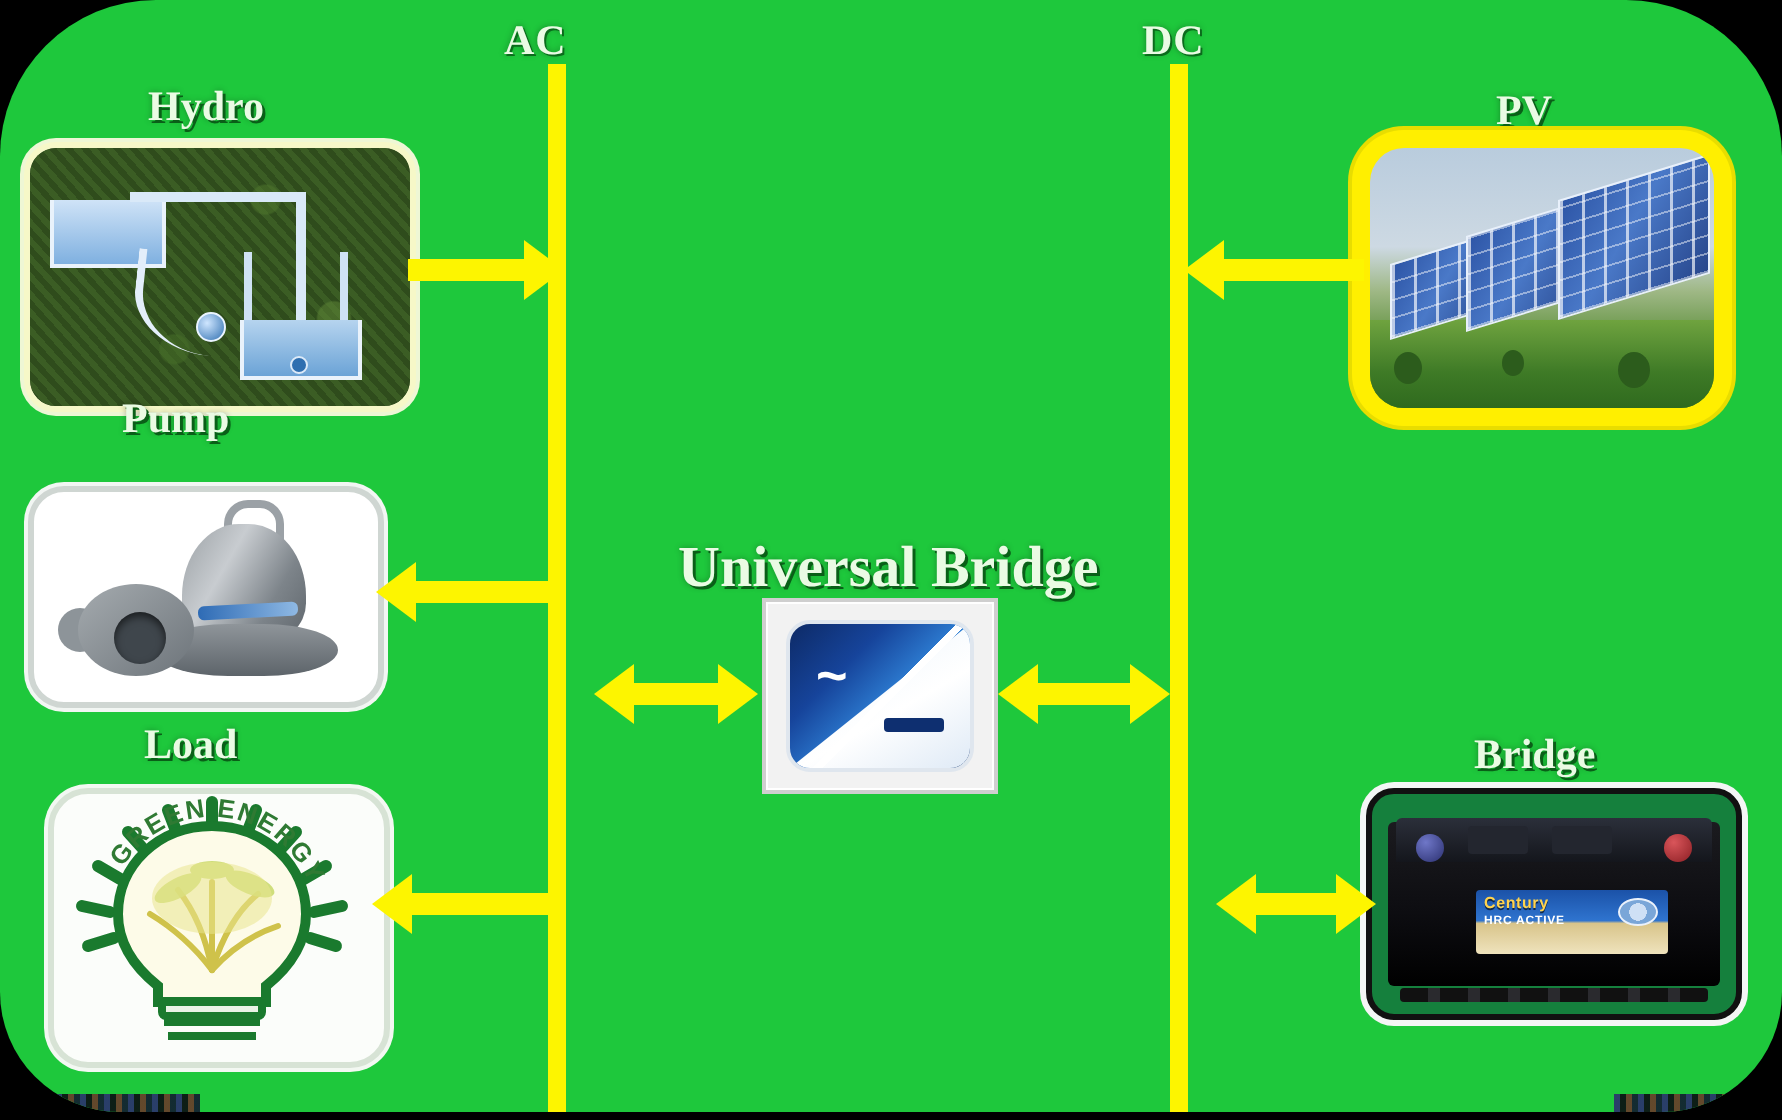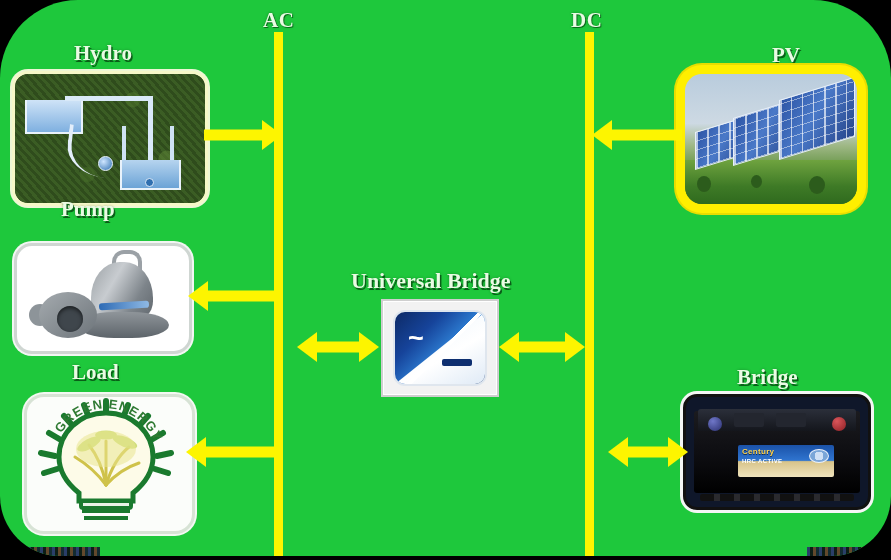--- a/index.html
+++ b/index.html
@@ -59,38 +59,38 @@
   
   .bus-label {
     position: absolute;
     color: #eafbe4;
     font-weight: bold;
     font-size: 21px;
     letter-spacing: .5px;
     text-shadow: 1px 1px 0 #0b6b1c, 0 0 3px rgba(0,0,0,.35);
     white-space: nowrap;
   }
-  #label-ac { left: 263px; top: 8px; }
+  #label-ac { left: 252px; top: 8px; }
   #label-dc { left: 571px; top: 8px; }
 
   
   .caption {
     position: absolute;
     color: #eafbe4;
     font-weight: bold;
     font-size: 21px;
     text-shadow: 1.5px 1.5px 0 #0a5f18, 0 0 3px rgba(0,0,0,.3);
     white-space: nowrap;
   }
   #cap-hydro   { left: 74px;  top: 41px; }
   #cap-pump    { left: 61px;  top: 197px; text-align: center; }
   #cap-load    { left: 72px;  top: 360px; }
-  #cap-pv      { left: 772px; top: 43px; }
+  #cap-pv      { left: 748px; top: 43px; }
   #cap-battery { left: 737px; top: 365px; }
-  #cap-bridge  { left: 351px; top: 268px; font-size: 22px; }
+  #cap-bridge  { left: 339px; top: 268px; font-size: 29px; }
 
   
   .box { position: absolute; }
 
   
   #box-hydro {
     left: 12px; top: 71px;
     width: 190px; height: 129px;
     background: #2d4a1e;
     border: 3px solid #f6f8c8;
@@ -245,21 +245,21 @@
   }
   .pv-tree {
     position: absolute; width: 14px; height: 16px; border-radius: 50%;
     background: #2c5c1c;
   }
 
   
   #box-battery {
     left: 683px; top: 394px;
     width: 182px; height: 110px;
-    background: #0f172a;
+    background: #15803d;
     border: 3px solid #111;
     border-radius: 14px;
     box-shadow: 0 0 0 3px #f4f6f5;
     overflow: hidden;
   }
   .bt { position: absolute; }
   .bt-case {
     left: 8px; top: 14px; width: 166px; height: 82px;
     background: linear-gradient(#1b1b1f 0%, #0d0d11 55%, #000 100%);
     border-radius: 3px;

